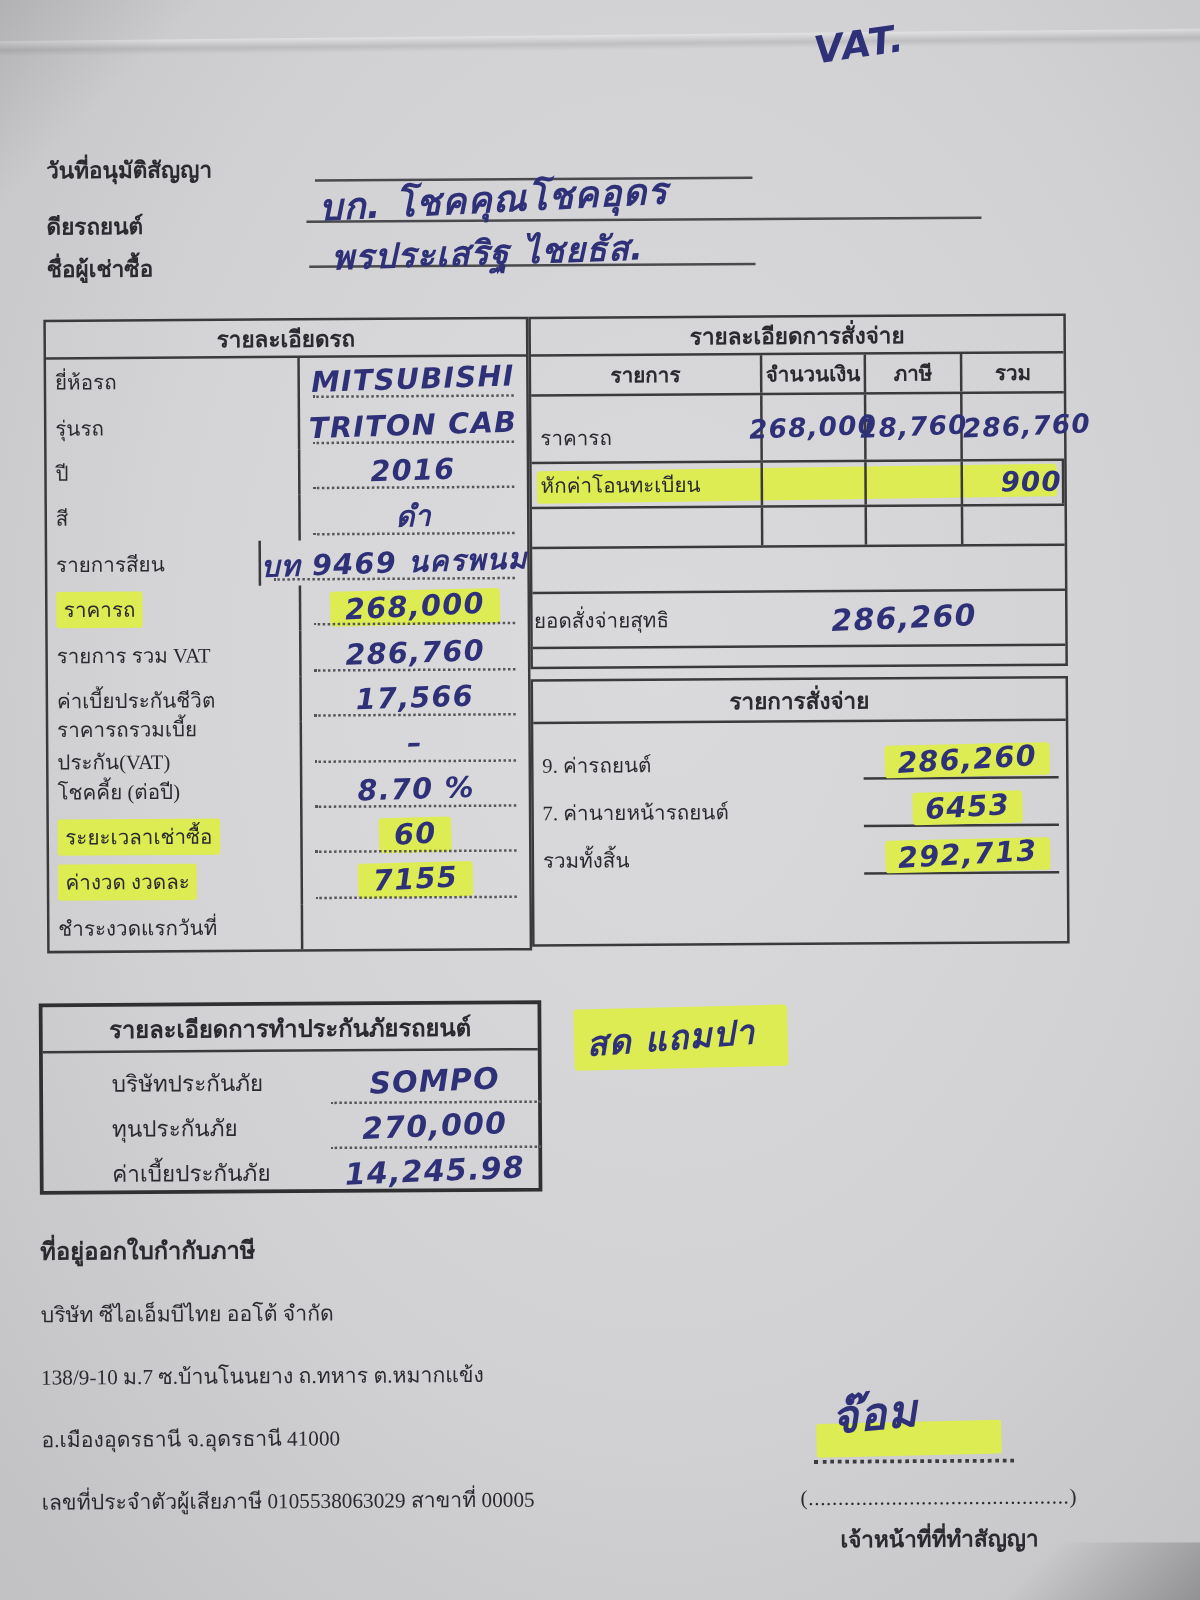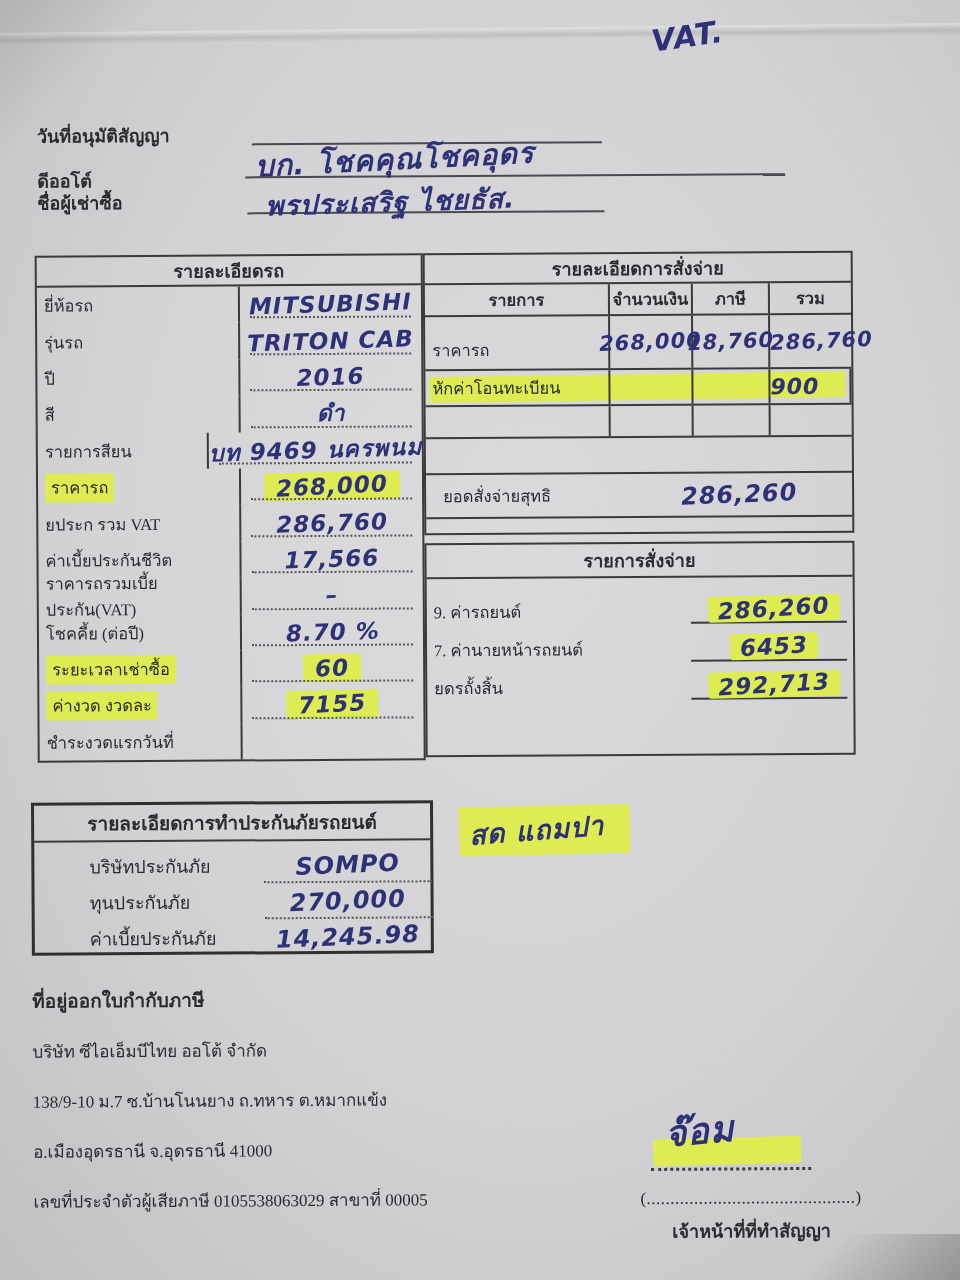--- a/index.html
+++ b/index.html
@@ -55,26 +55,26 @@
   .pt-head{height:32px;}
   .pt-head>div{display:flex;align-items:center;justify-content:center;font-weight:bold;font-size:16.5px;}
   .pt-row1{height:54px;}
   .pt-row1 .item{display:flex;align-items:flex-end;padding:0 0 6px 7px;font-size:16.5px;}
   .pt-row1 .num{display:flex;align-items:center;justify-content:center;}
   .pt-row1 .hw{font-size:21px;transform:rotate(-2deg);}
   .pt-rowhl{height:36px;position:relative;}
   .hl-band{position:absolute;left:4px;right:6px;top:4px;bottom:4px;background:var(--highlighter);
     transform:rotate(-.5deg);border-radius:3px;}
   .pt-rowhl .item{display:flex;align-items:center;padding-left:7px;font-size:16.5px;position:relative;z-index:1;}
-  .pt-rowhl .num{display:flex;align-items:center;justify-content:flex-start;position:relative;z-index:1;}
+  .pt-rowhl .num{display:flex;align-items:center;justify-content:flex-end;position:relative;z-index:1;}
   .pt-rowhl .hw{font-size:22px;}
   .pt-empty{height:32px;}
   .pt-spacer{height:36px;border-bottom:2px solid var(--line);}
   .pt-net{height:44px;border-bottom:2px solid var(--line);display:flex;align-items:center;}
-  .pt-net .lab{padding-left:17px;font-size:16.5px;}
+  .pt-net .lab{padding-left:1px;font-size:16.5px;}
   .pt-net .hw{font-size:24px;margin-left:130px;transform:rotate(-2deg);}
   .pt-fill{height:14px;}
 
   
   .items-table{position:absolute;left:425px;top:543px;width:430px;height:214px;border:2px solid var(--line);}
   .it-title{height:34px;border-bottom:2px solid var(--line);display:flex;align-items:center;
     justify-content:center;font-weight:bold;font-size:18px;}
   .it-row{height:38px;display:flex;align-items:flex-end;justify-content:space-between;
     padding:0 4px 0 7px;font-size:16.5px;}
   .it-val{position:relative;width:150px;text-align:center;padding-bottom:2px;}
@@ -117,22 +117,22 @@
 
 <div class="paper">
   <div class="crease-h"></div>
   <div class="crease-d"></div>
 
   <div class="tilt">
 
     <div class="vat-note hw">VAT.</div>
 
     <div class="fld" style="top:119px">วันที่อนุมัติสัญญา</div>
-    <div class="fld" style="top:164px">ดีออโต์</div>
-    <div class="fld" style="top:186px">ชื่อผู้เช่าซื้อ</div>
+    <div class="fld" style="top:164px">ดียรถยนต์</div>
+    <div class="fld" style="top:198px">ชื่อผู้เช่าซื้อ</div>
     <div class="wline" style="left:255px;top:142px;width:350px"></div>
     <div class="wline" style="left:248px;top:175px;width:540px"></div>
     <div class="wline" style="left:250px;top:211px;width:357px"></div>
     <div class="dealer-hw hw">บก. โชคคุณโชคอุดร</div>
     <div class="buyer-hw hw">พรประเสริฐ ไชยธัส.</div>
 
     <div class="car-table">
       <div class="ct-title">รายละเอียดรถ</div>
 
       <div class="ct-row">
@@ -184,21 +184,21 @@
           <div class="ct-label">
             <span class="mark-l">ราคารถ</span>
           </div>
           <div class="ct-value">
             <span class="mark"><span class="hw">268,000</span></span>
             <div class="dotline"></div>
           </div>
         </div>
       <div class="ct-row">
           <div class="ct-label">
-            <span>ยประก รวม VAT</span>
+            <span>รายการ รวม VAT</span>
           </div>
           <div class="ct-value">
             <span class="hw">286,760</span>
             <div class="dotline"></div>
           </div>
         </div>
       <div class="ct-row">
           <div class="ct-label">
             <span>ค่าเบี้ยประกันชีวิต</span>
           </div>
@@ -301,21 +301,21 @@
       <div style="padding-top:8px">
         <div class="it-row">
           <span>9. ค่ารถยนต์</span>
           <span class="it-val"><span class="uline"></span><span class="mark"><span class="hw">286,260</span></span></span>
         </div>
         <div class="it-row">
           <span>7. ค่านายหน้ารถยนต์</span>
           <span class="it-val"><span class="uline"></span><span class="mark"><span class="hw">6453</span></span></span>
         </div>
         <div class="it-row">
-          <span>ยดรถั้งสิ้น</span>
+          <span>รวมทั้งสิ้น</span>
           <span class="it-val"><span class="uline"></span><span class="mark"><span class="hw">292,713</span></span></span>
         </div>
       </div>
     </div>
 
     <div class="ins-table">
       <div class="ins-title">รายละเอียดการทำประกันภัยรถยนต์</div>
       <div style="padding-top:6px">
         <div class="ins-row">
           <span class="lab">บริษัทประกันภัย</span>

